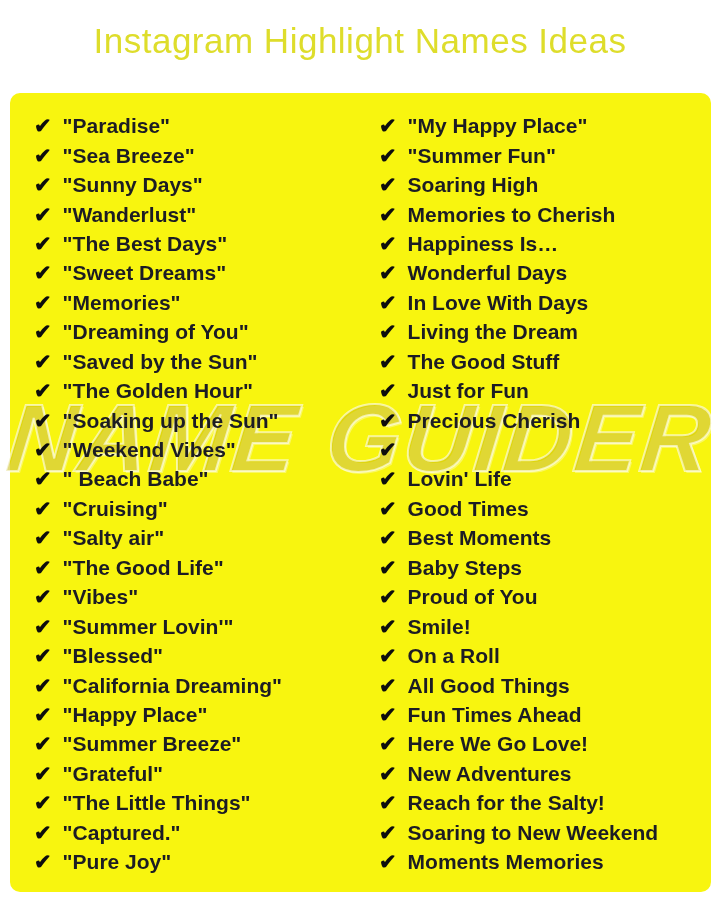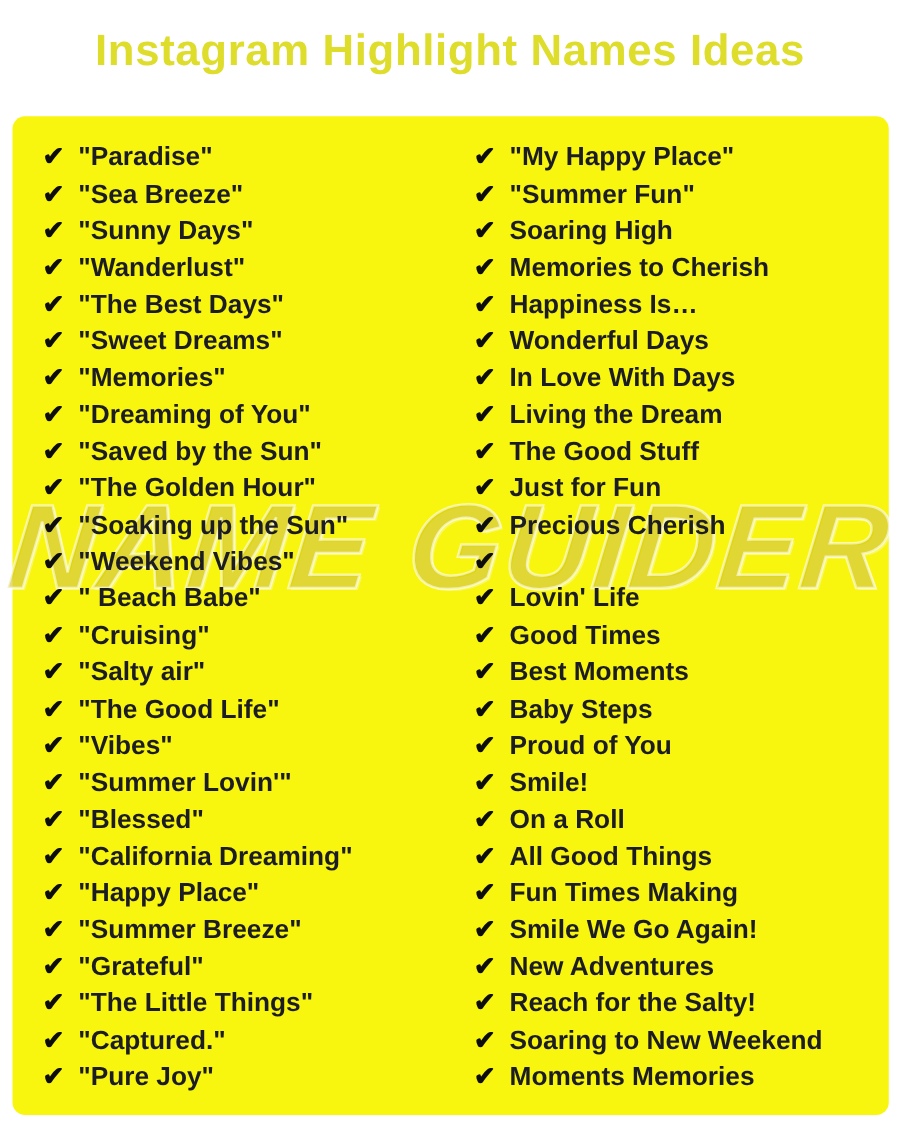--- a/index.html
+++ b/index.html
@@ -9,21 +9,21 @@
     background:#ffffff;
     overflow:hidden;
     font-family:"Liberation Sans", sans-serif;
   }
   .title{
     position:absolute;
     top:21px;left:0;
     width:100%;
     text-align:center;
     font-size:35px;
-    font-weight:bold;
+    font-weight:normal;
     letter-spacing:0.5px;
     color:#dedd2b;
     margin:0;
   }
   .panel{
     position:absolute;
     left:10px;top:93px;
     width:701px;height:799px;
     background:#f8f50f;
     border-radius:10px;
@@ -265,25 +265,25 @@
       <div class="item">
         <span class="check">✔</span>
         <span class="label">On a Roll</span>
       </div>
       <div class="item">
         <span class="check">✔</span>
         <span class="label">All Good Things</span>
       </div>
       <div class="item">
         <span class="check">✔</span>
-        <span class="label">Fun Times Making</span>
-      </div>
-      <div class="item">
-        <span class="check">✔</span>
-        <span class="label">Smile We Go Again!</span>
+        <span class="label">Fun Times Ahead</span>
+      </div>
+      <div class="item">
+        <span class="check">✔</span>
+        <span class="label">Here We Go Love!</span>
       </div>
       <div class="item">
         <span class="check">✔</span>
         <span class="label">New Adventures</span>
       </div>
       <div class="item">
         <span class="check">✔</span>
         <span class="label">Reach for the Salty!</span>
       </div>
       <div class="item">

